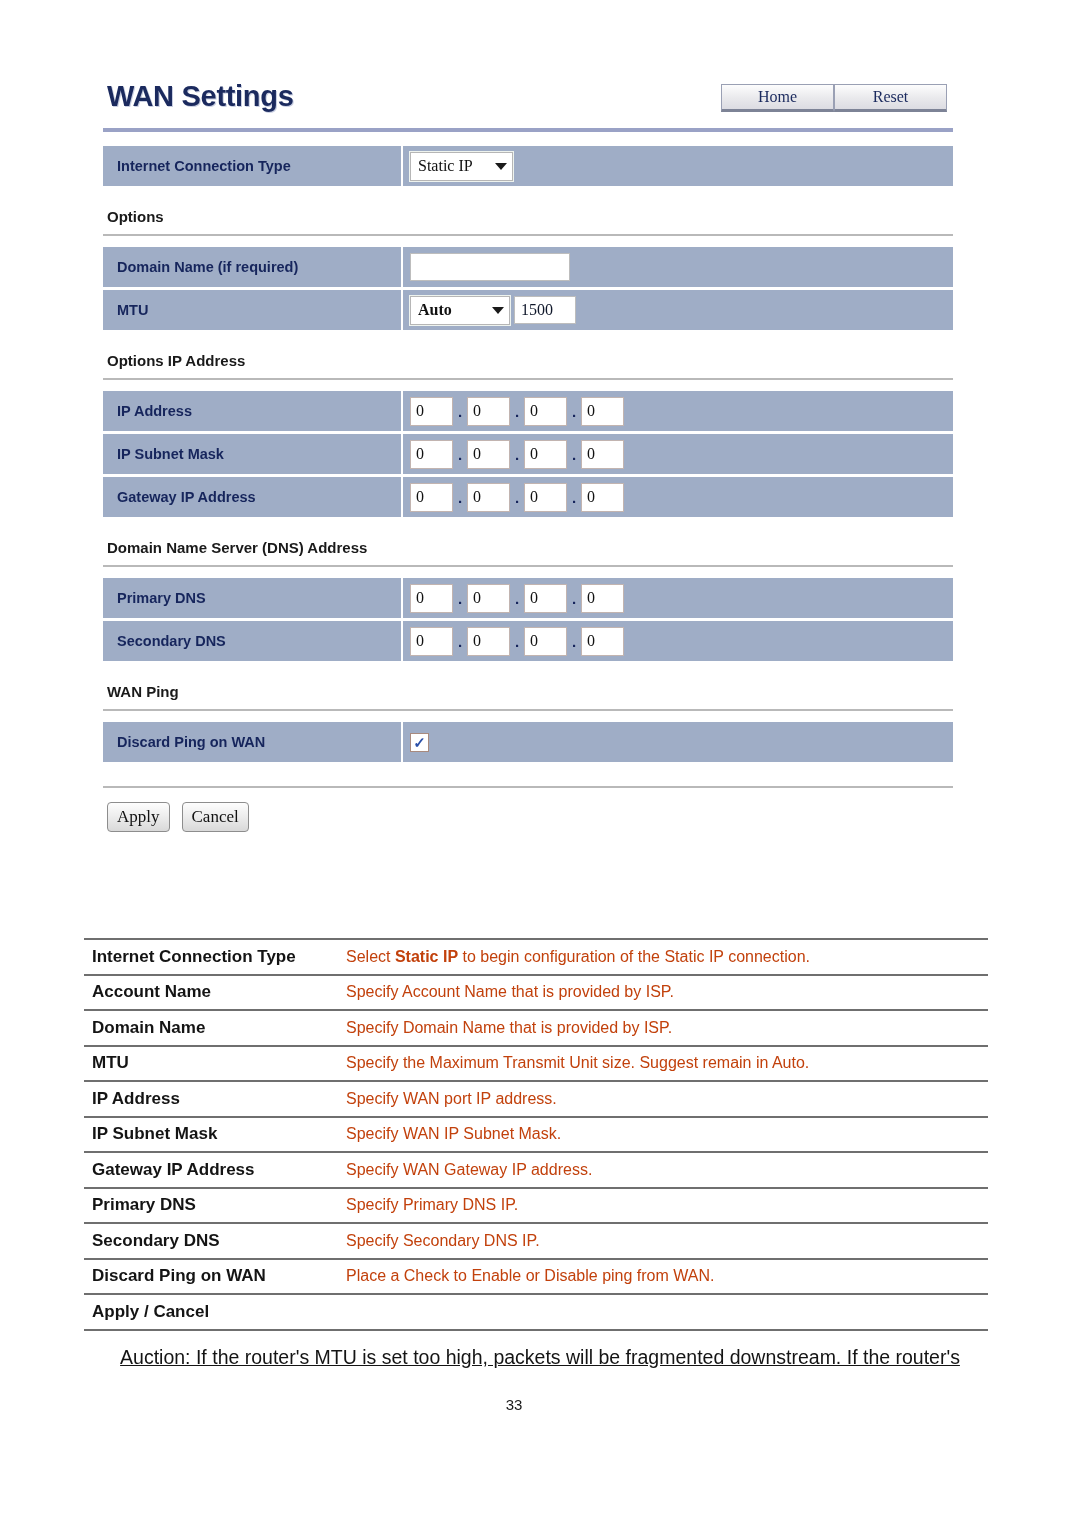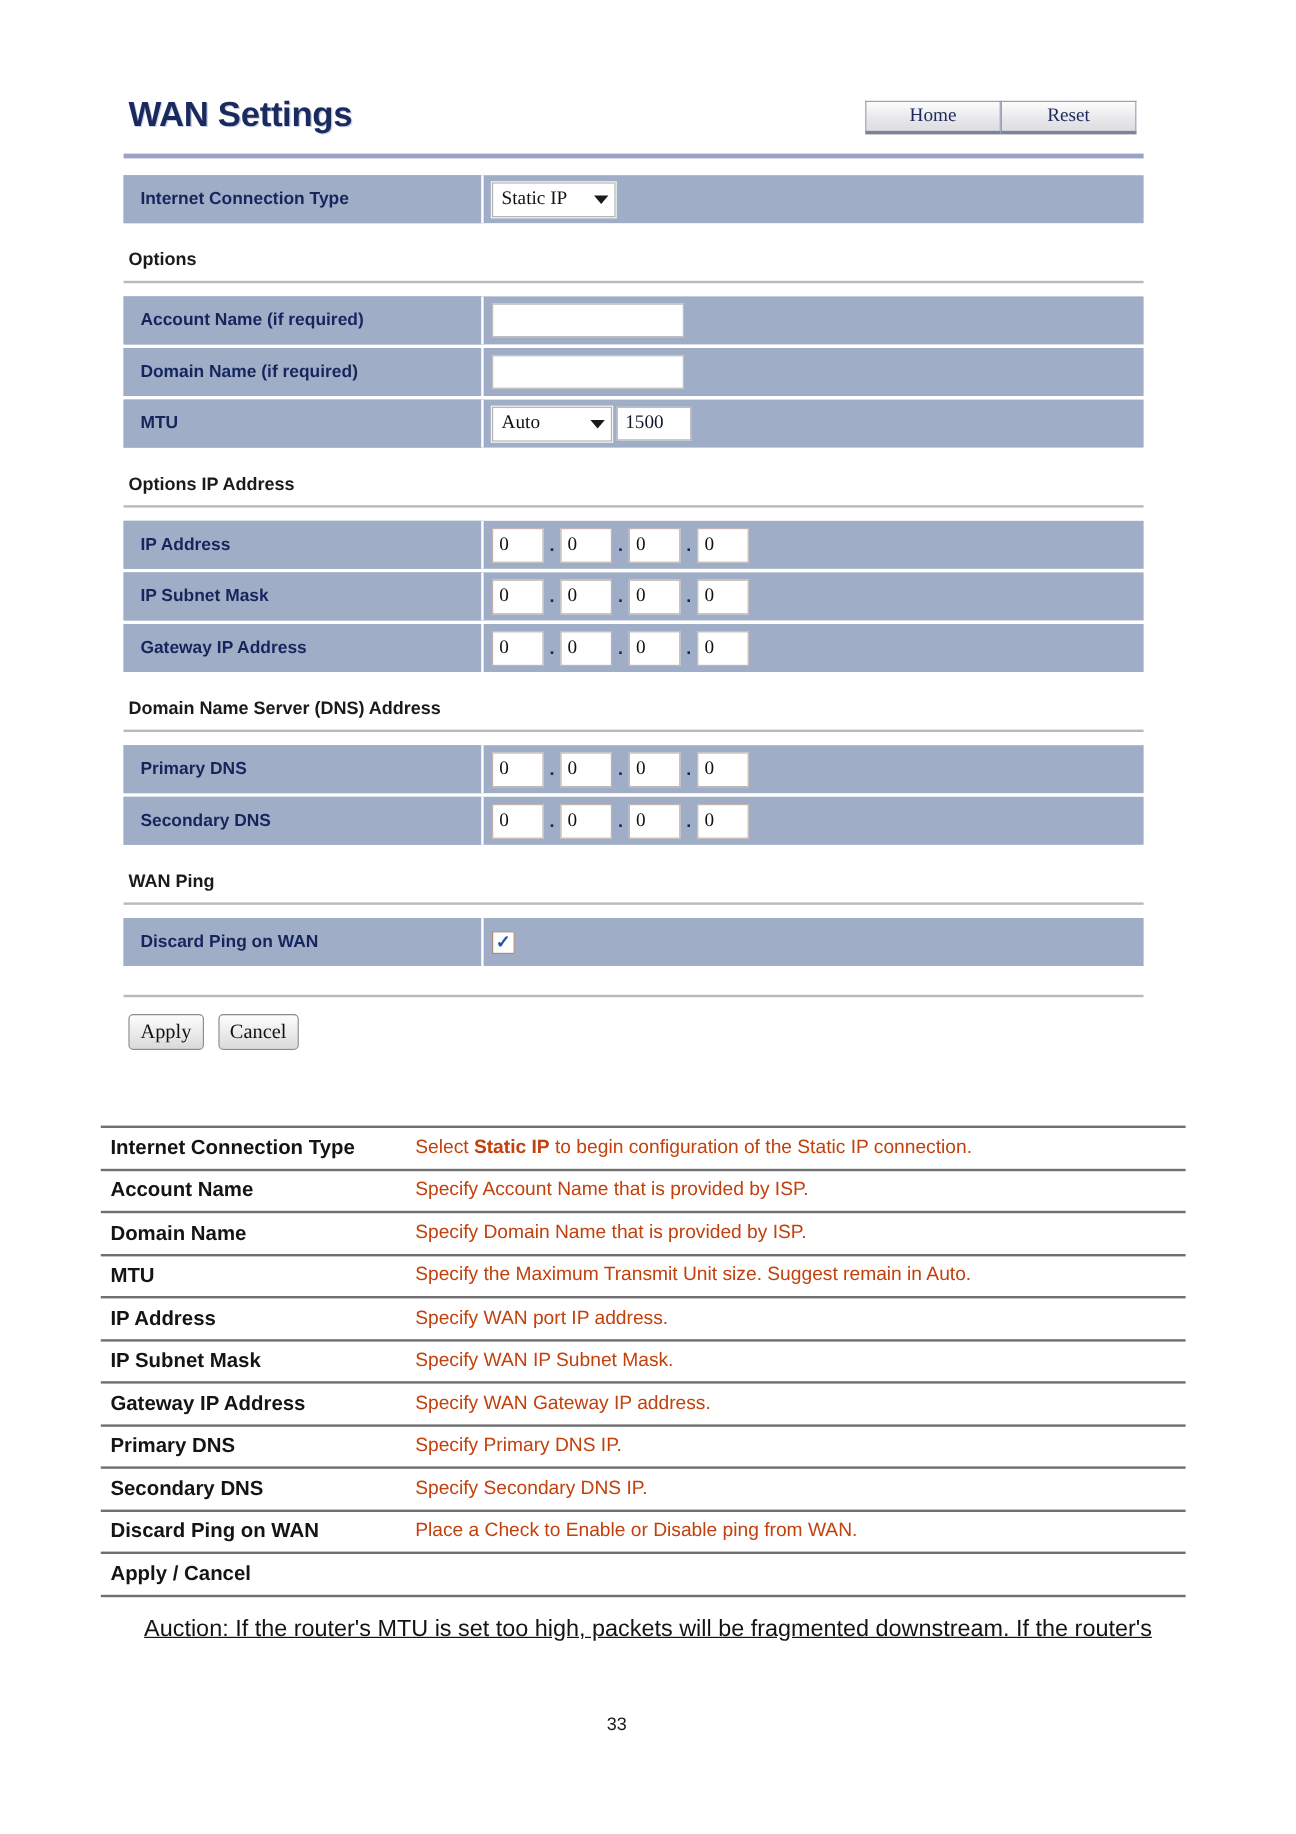--- a/index.html
+++ b/index.html
@@ -124,21 +124,21 @@
     display: inline-flex;
     align-items: center;
     padding: 0 5px 0 7px;
     box-sizing: border-box;
     font-family: "Liberation Serif", serif;
     font-size: 16px;
     color: #111;
     gap: 14px;
   }
   .select.wide { width: 103px; }
-  .select.mtu  { width: 100px; }
+  .select.mtu  { width: 100px; font-weight: bold; }
   .caret {
     width: 0; height: 0;
     border-left: 6px solid transparent;
     border-right: 6px solid transparent;
     border-top: 7px solid #1a1a1a;
     margin-left: auto;
   }
 
   .text-input {
     height: 28px;
@@ -264,21 +264,20 @@
     text-decoration: underline;
   }
   .page-num {
     position: absolute;
     left: 0;
     top: 1396px;
     width: 1028px;
     text-align: center;
     font-size: 15px;
     color: #1a1a1a;
-    margin-top: 33px;
   }
 </style>
 </head>
 <body>
 
 <div class="page">
 
   <div class="router-panel">
 
     <div class="title-row">
@@ -296,26 +295,20 @@
         <div class="select wide">
           <span>Static IP</span>
           <span class="caret"></span>
         </div>
       </div>
     </div>
 
     <div class="section-head">Options</div>
     <div class="section-rule"></div>
 
-    <div class="frow">
-      <div class="flabel">Account Name (if required)</div>
-      <div class="fvalue">
-        <div class="text-input long"></div>
-      </div>
-    </div>
 
     <div class="frow">
       <div class="flabel">Domain Name (if required)</div>
       <div class="fvalue">
         <div class="text-input long"></div>
       </div>
     </div>
 
     <div class="frow">
       <div class="flabel">MTU</div>

